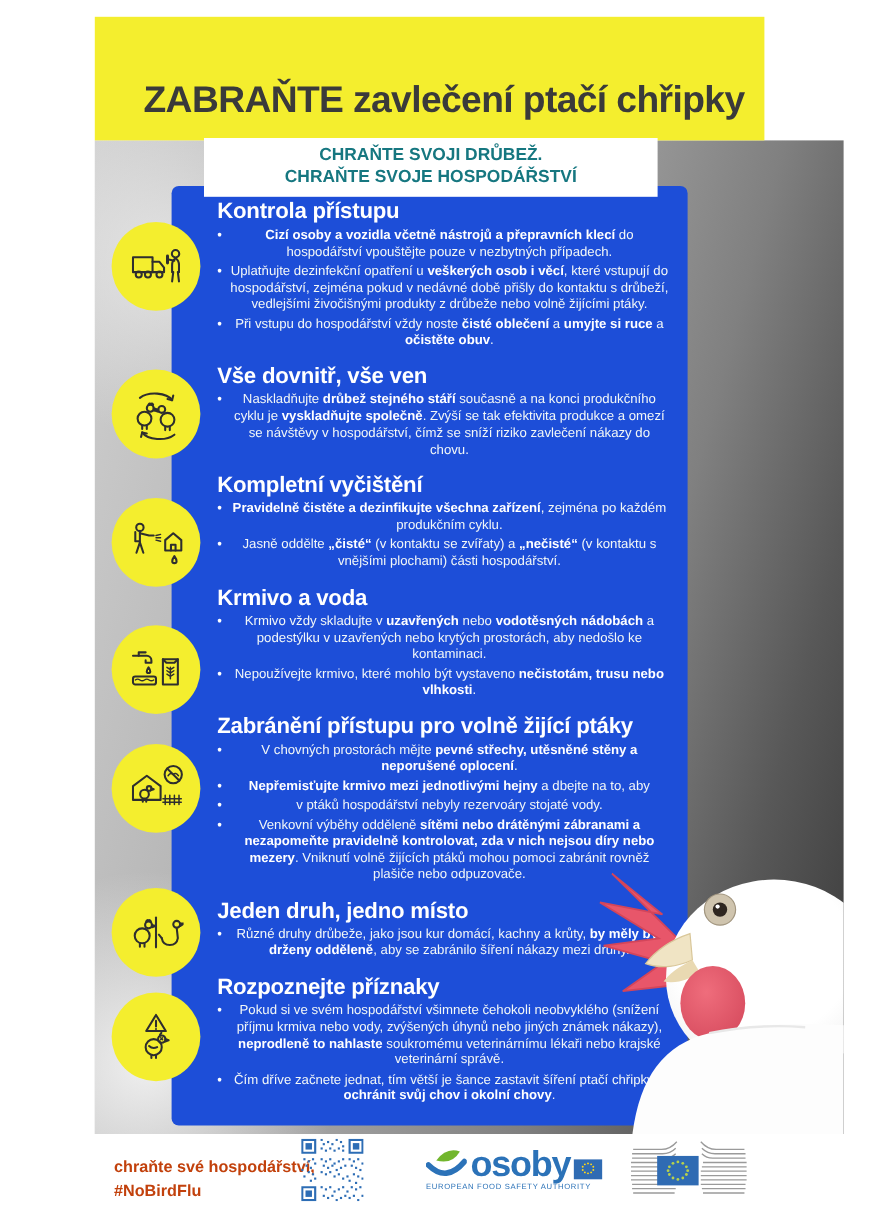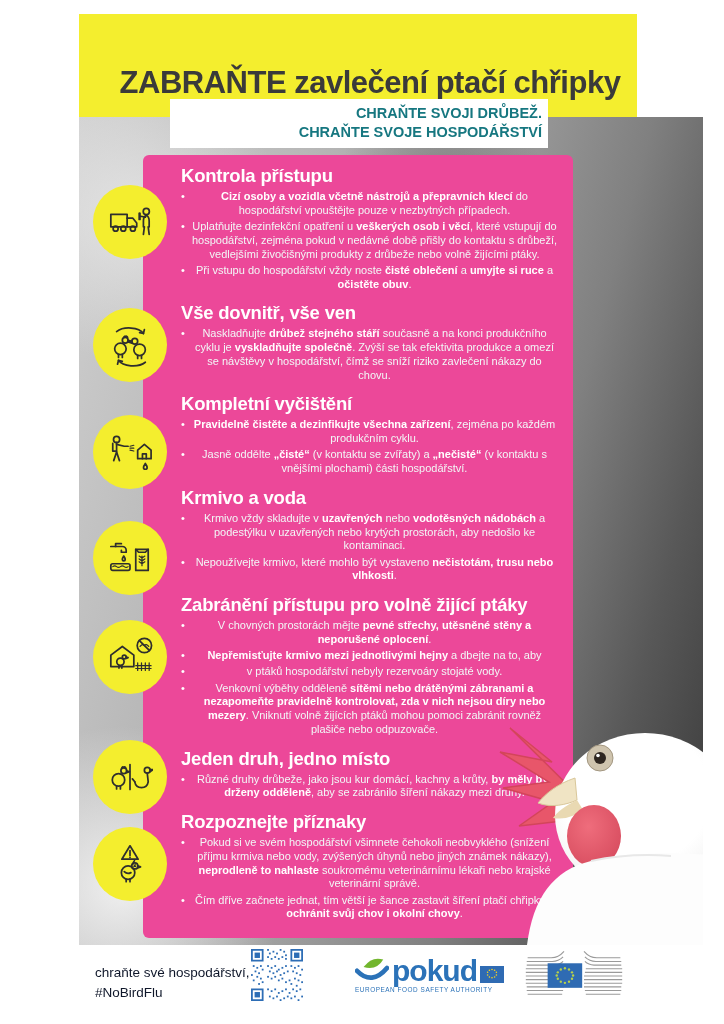--- a/index.html
+++ b/index.html
@@ -8,44 +8,44 @@
   
   .photo{position:absolute;left:79px;top:117px;width:624px;height:828px;
     background:
       radial-gradient(circle 230px at 7% 93%, rgba(250,250,250,.85), rgba(250,250,250,0) 70%),
       radial-gradient(circle 210px at 9% 12%, rgba(238,238,238,.7), rgba(238,238,238,0) 70%),
       radial-gradient(ellipse 150px 230px at 58% 13%, rgba(55,55,55,.38), rgba(55,55,55,0) 72%),
       linear-gradient(105deg,#cfcfcf 0%,#b7b7b7 28%,#9e9e9e 50%,#808080 68%,#585858 84%,#3e3e3e 97%);}
   .band{position:absolute;left:79px;top:14px;width:558px;height:103px;background:#f4ee2e;z-index:2;}
   .title{position:absolute;left:0;right:0;bottom:16px;margin:0;text-align:center;
          font-size:31px;font-weight:700;letter-spacing:-0.5px;color:#3a3a3a;padding-left:24px;}
-  .subtitle{position:absolute;left:170px;top:99px;width:378px;z-index:5;background:#ffffff;
-            padding:5px 6px 6px;text-align:right;color:#167780;font-weight:700;
+  .subtitle{position:absolute;left:170px;top:115px;width:378px;z-index:5;background:#ffffff;
+            padding:5px 6px 6px;text-align:center;color:#167780;font-weight:700;
             font-size:14.5px;line-height:1.32;box-sizing:border-box;}
-  .panel{position:absolute;left:143px;top:155px;width:430px;min-height:780px;background:#ec4899;
+  .panel{position:absolute;left:143px;top:155px;width:430px;min-height:780px;background:#1d4ed8;
          border-radius:6px;z-index:2;box-sizing:border-box;padding:10px 15px 6px 38px;color:#fff;}
   .sec{position:relative;margin-bottom:11px;}
   .sec h2{margin:0 0 3px;font-size:18.5px;font-weight:700;color:#ffffff;letter-spacing:-0.2px;}
   .sec ul{margin:0;padding:0;list-style:none;font-size:11px;line-height:1.25;color:#f2f7f7;text-align:center;}
   .sec li{position:relative;padding-left:10px;margin-bottom:2.5px;}
   .sec li::before{content:"•";position:absolute;left:0;top:0;color:#ffffff;}
   .sec b{font-weight:700;color:#ffffff;}
   .icon-circle{position:absolute;left:-88px;width:74px;height:74px;border-radius:50%;
                background:#f4ee2e;display:flex;align-items:center;justify-content:center;}
   .s1 .icon-circle{top:20px}.s2 .icon-circle{top:6px}.s3 .icon-circle{top:22px}
   .s4 .icon-circle{top:34px}.s5 .icon-circle{top:26px}.s6 .icon-circle{top:-8px}
   .s7 .icon-circle{top:16px}
   .ic{stroke:#2e2e2e;fill:none;stroke-width:1.8;stroke-linecap:round;stroke-linejoin:round;}
   
   .rooster-clip{position:absolute;left:79px;top:117px;width:624px;height:828px;overflow:hidden;
                 z-index:3;pointer-events:none;}
   .rooster{position:absolute;left:416px;top:583px;}
   
   .footer{position:absolute;left:0;top:945px;width:724px;height:79px;background:#ffffff;z-index:4;}
-  .tagline{position:absolute;left:95px;top:18px;color:#0f172a;font-weight:400;
+  .tagline{position:absolute;left:95px;top:18px;color:#c2410c;font-weight:700;
            font-size:13.5px;line-height:1.5;}
   .qr{position:absolute;left:251px;top:4px;}
   .efsa{position:absolute;left:355px;top:8px;color:#2b72b8;}
   .efsa-top{display:flex;align-items:flex-end;gap:3px;}
   .efsa-word{font-size:30px;font-weight:700;line-height:0.85;letter-spacing:-1px;}
   .efsa-sub{font-size:6.4px;letter-spacing:0.55px;margin-top:3px;}
   .eulogo{position:absolute;left:524px;top:3px;}
 </style>
 </head>
 <body>
@@ -340,21 +340,21 @@
         <rect x="28" y="26" width="1" height="1"></rect>
       </g>
     </svg>
 
     <div class="efsa">
       <div class="efsa-top">
         <svg width="34" height="30" viewBox="0 0 36 32">
           <path d="M9 15 Q18 3 30 7 Q23 19 9 15 Z" fill="#72b62d"></path>
           <path d="M2 19 Q18 35 34 16" stroke="#2b72b8" stroke-width="5" fill="none" stroke-linecap="round"></path>
         </svg>
-        <span class="efsa-word">pokud</span>
+        <span class="efsa-word">osoby</span>
         <svg width="24" height="17" viewBox="0 0 24 17">
           <rect width="24" height="17" fill="#2f6bb3"></rect>
           <g fill="#ffd617">
             <circle cx="12" cy="3.5" r="0.8"></circle>
               <circle cx="14.6" cy="4.3" r="0.8"></circle>
               <circle cx="16.4" cy="6.3" r="0.8"></circle>
             <circle cx="16.4" cy="9" r="0.8"></circle>
               <circle cx="14.6" cy="11" r="0.8"></circle>
               <circle cx="12" cy="11.8" r="0.8"></circle>
             <circle cx="9.4" cy="11" r="0.8"></circle>

